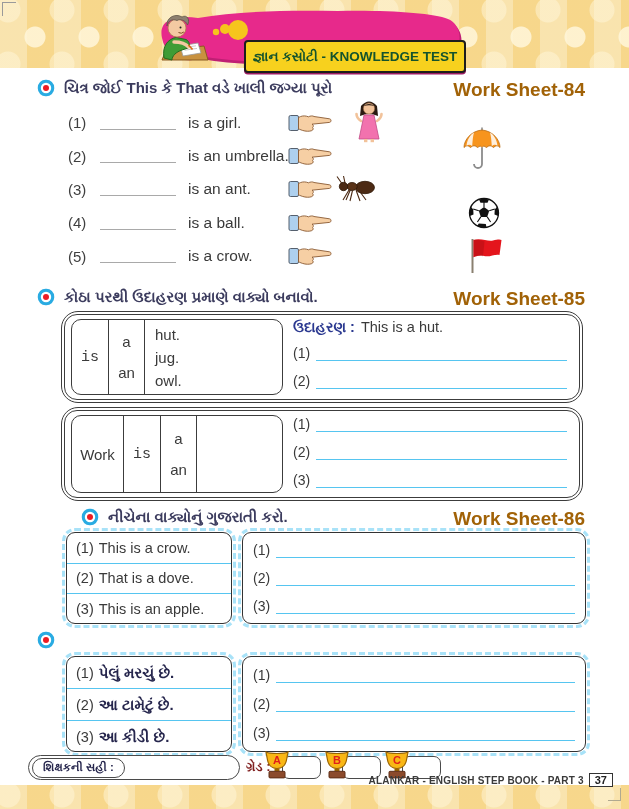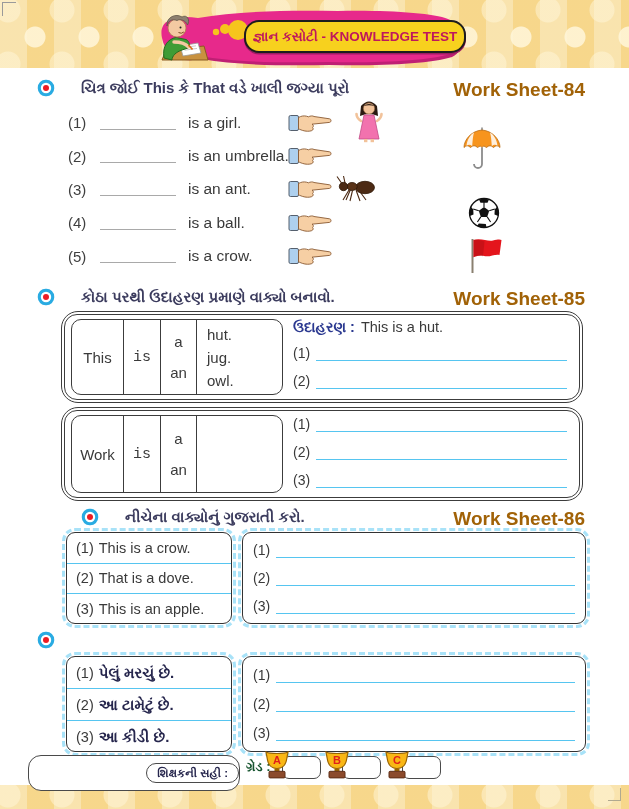--- a/index.html
+++ b/index.html
@@ -17,27 +17,27 @@
     background-position:8px 10px,35px 37px,0 0;}
   .band-top{top:0;height:68px;}
   .band-bottom{top:785px;height:24px;}
   .content{position:absolute;left:0;top:68px;width:629px;height:717px;background:#fff;}
   .crop-tl{position:absolute;left:2px;top:2px;width:13px;height:13px;border-left:1px solid #9a9a9a;border-top:1px solid #9a9a9a;}
   .crop-br{position:absolute;right:8px;bottom:8px;width:12px;height:12px;border-right:1px solid #b0a98f;border-bottom:1px solid #b0a98f;}
 
   
   .banner{position:absolute;left:138px;top:8px;width:336px;height:60px;}
   .banner svg.blob{position:absolute;left:0;top:0;}
-  .banner-pill{position:absolute;left:106px;top:12px;width:218px;height:29px;background:#f7d11e;
-    border:2px solid #1d1d1d;border-radius:15px;display:flex;align-items:center;justify-content:center;
-    font-weight:bold;font-size:13.5px;color:#be185d;white-space:nowrap;box-shadow:0 1.5px 0 #9d1b62;}
+  .banner-pill{position:absolute;left:106px;top:32px;width:218px;height:29px;background:#f7d11e;
+    border:2px solid #1d1d1d;border-radius:4px;display:flex;align-items:center;justify-content:center;
+    font-weight:bold;font-size:13.5px;color:#14532d;white-space:nowrap;box-shadow:0 1.5px 0 #9d1b62;}
   .boy{position:absolute;left:14px;top:4px;}
 
   
-  .sec-head{position:absolute;left:38px;display:flex;align-items:center;gap:26px;}
+  .sec-head{position:absolute;left:38px;display:flex;align-items:center;gap:9px;}
   .bullet{width:6px;height:6px;border-radius:50%;background:#ec1c24;
     box-shadow:0 0 0 2.2px #fff,0 0 0 5.2px #29abe2;margin:5px 6px 5px 5px;flex:none;}
   .head-txt{font-weight:bold;font-size:15px;color:#3c3c5e;}
   .ws{position:absolute;right:44px;font-weight:bold;font-size:19px;color:#a16207;}
 
   
   .rows{position:absolute;left:0;top:106px;width:629px;}
   .frow{position:relative;height:33.4px;display:flex;align-items:center;padding-left:68px;box-sizing:border-box;}
   .num{font-size:15px;color:#3f3f3f;width:32px;flex:none;}
   .blank{width:76px;height:13px;border-bottom:1.6px solid #a9a9a9;margin-right:12px;flex:none;}
@@ -66,25 +66,25 @@
   .abox{position:absolute;background:#fff;border:1.6px solid #333;border-radius:9px;
     outline:3px dashed #a8e2f8;outline-offset:1.5px;box-sizing:border-box;}
   .srow{height:29.6px;display:flex;align-items:center;padding:0 9px;border-bottom:1.5px solid #56c5f0;
     font-size:14.5px;color:#3a3a3a;white-space:nowrap;}
   .srow:last-child{border-bottom:none;}
   .srow .snum{margin-right:5px;}
   .guj-s{color:#26264d;font-weight:bold;font-size:15px;}
   .abox .arow{left:10px;right:10px;}
 
   
-  .sig-pill{position:absolute;left:28px;top:755px;width:212px;height:36px;border:1.4px solid #4a4a4a;
-    border-radius:13px;background:#fff;display:flex;align-items:center;box-sizing:border-box;justify-content:flex-end;}
+  .sig-pill{position:absolute;left:28px;top:755px;width:212px;height:25px;border:1.4px solid #4a4a4a;
+    border-radius:13px;background:#fff;display:flex;align-items:center;box-sizing:border-box;}
   .sig-inner{margin-left:3px;height:18px;border:1px solid #4a4a4a;border-radius:10px;display:flex;
     align-items:center;padding:0 10px;font-size:11.5px;font-weight:bold;color:#26264d;white-space:nowrap;}
-  .grade-lbl{position:absolute;left:246px;top:759px;font-size:13px;font-weight:bold;color:#14532d;white-space:nowrap;}
+  .grade-lbl{position:absolute;left:246px;top:759px;font-size:13px;font-weight:bold;color:#7f1d1d;white-space:nowrap;}
   .gr-group{position:absolute;top:750px;width:58px;height:32px;}
   .gr-box{position:absolute;left:20px;top:6px;width:37px;height:21px;border:1.4px solid #4a4a4a;border-radius:7px;background:#fff;}
   .gr-trophy{position:absolute;left:0;top:0;}
   .book-line{position:absolute;right:16px;top:773px;display:flex;align-items:center;}
   .book-title{font-size:10px;font-weight:bold;color:#3a3a3a;letter-spacing:.2px;white-space:nowrap;}
   .page-box{margin-left:5px;border:1.3px solid #333;background:#fff;padding:0px 5px;font-size:11px;font-weight:bold;color:#222;}
 </style>
 </head>
 <body>
 
@@ -219,21 +219,20 @@
 
   <div class="sec-head" style="top:288px;">
     <span class="bullet"></span>
     <span class="head-txt">કોઠા પરથી ઉદાહરણ પ્રમાણે વાક્યો બનાવો.</span>
   </div>
   <span class="ws" style="top:288px;">Work Sheet-85</span>
 
   <div class="obox" style="left:61px;top:311px;width:522px;height:92px;">
     <div class="obox-inner">
       <div class="gtable" style="height:76px;">
-        <div class="gcell gc1">This</div>
         <div class="gcell gc2">is</div>
         <div class="gcell gc3">
           <span>a</span>
           <span>an</span>
         </div>
         <div class="gcell gc4">
           <span>hut.</span>
           <span>jug.</span>
           <span>owl.</span>
         </div>
@@ -375,13 +374,17 @@
   <div class="gr-group" style="left:382px;">
     <div class="gr-box"></div>
     <svg class="gr-trophy" width="30" height="31" viewBox="0 0 30 31">
       <path d="M4 2 C8 4 22 4 26 2 L24.5 10 C23.5 15.5 19.5 18.5 15 18.5 C10.5 18.5 6.5 15.5 5.5 10 Z" fill="#f9b715" stroke="#9a6400" stroke-width="1.2"></path>
       <rect x="12.5" y="18.5" width="5" height="2.8" fill="#9a6400"></rect>
       <rect x="7" y="21.3" width="16" height="6.6" rx="1" fill="#8b4a2b" stroke="#5e2f18" stroke-width="1"></rect>
       <text x="15" y="14" text-anchor="middle" font-size="11" font-weight="bold" fill="#e0201c" font-family="Liberation Sans, sans-serif">C</text>
     </svg>
   </div>
 
+  <div class="book-line">
+    <span class="book-title">ALANKAR - ENGLISH STEP BOOK - PART 3</span>
+    <span class="page-box">37</span>
+  </div>
 </div>
 
 </body></html>

